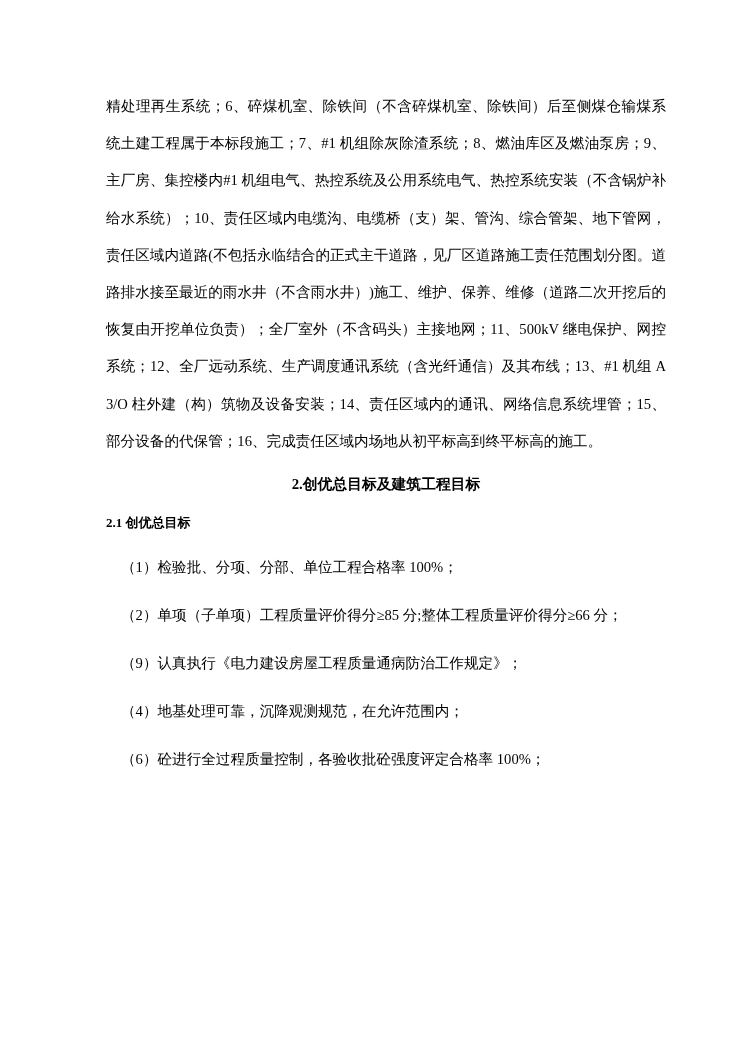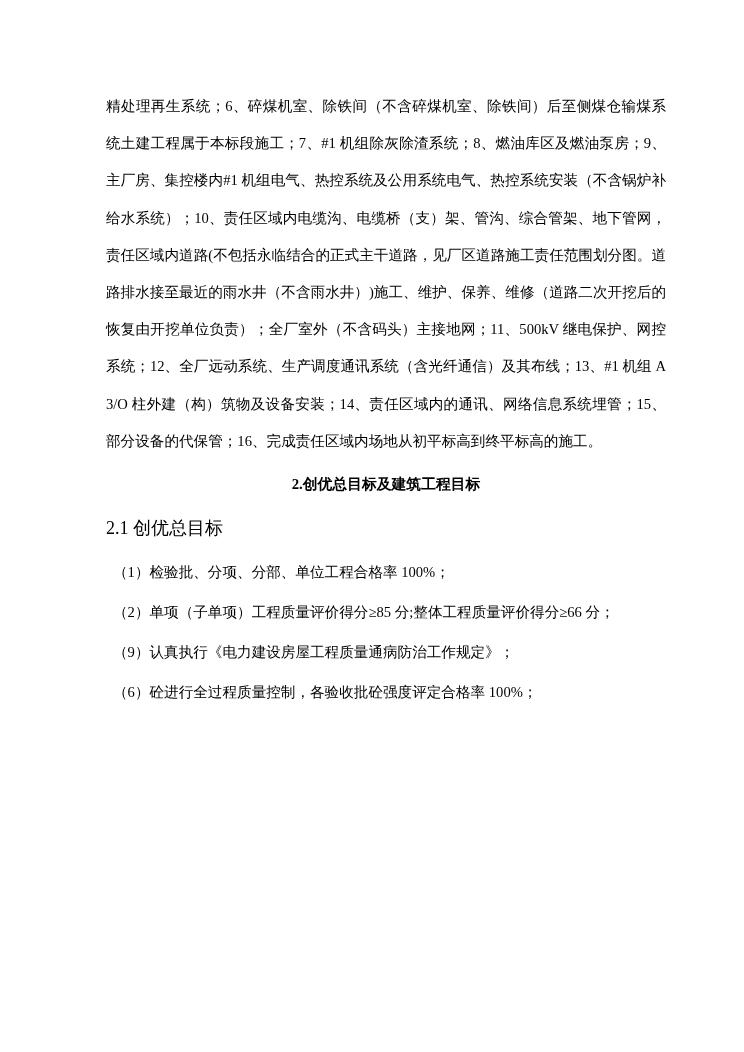--- a/index.html
+++ b/index.html
@@ -27,32 +27,32 @@
     word-break: break-all;
   }
   .heading {
     font-size: 14.8px;
     font-weight: bold;
     line-height: 2.55;
     margin: 6px 0 0 0;
     text-align: center;
   }
   .subheading {
-    font-size: 18px;
-    font-weight: normal;
+    font-size: 13px;
+    font-weight: bold;
     line-height: 2.55;
     margin: 2px 0 0 0;
   }
   .body-indent {
     text-indent: 2em;
   }
   .goal-item {
     font-size: 14.6px;
     line-height: 2.75;
-    margin: 0;
+    margin: 8px;
     padding-left: 7px;
     text-align: justify;
     word-break: break-all;
   }
 </style>
 </head>
 <body>
 
 <div class="page">
 
@@ -61,16 +61,17 @@
   <p class="heading">2.创优总目标及建筑工程目标</p>
 
   <p class="subheading">2.1 创优总目标</p>
 
 
 
   <div>
     <p class="goal-item">（1）检验批、分项、分部、单位工程合格率 100%；</p>
     <p class="goal-item">（2）单项（子单项）工程质量评价得分≥85 分;整体工程质量评价得分≥66 分；</p>
     <p class="goal-item">（9）认真执行《电力建设房屋工程质量通病防治工作规定》；</p>
+    <p class="goal-item">（4）地基处理可靠，沉降观测规范，在允许范围内；</p>
     <p class="goal-item">（6）砼进行全过程质量控制，各验收批砼强度评定合格率 100%；</p>
   </div>
 
 </div>
 
 </body></html>

